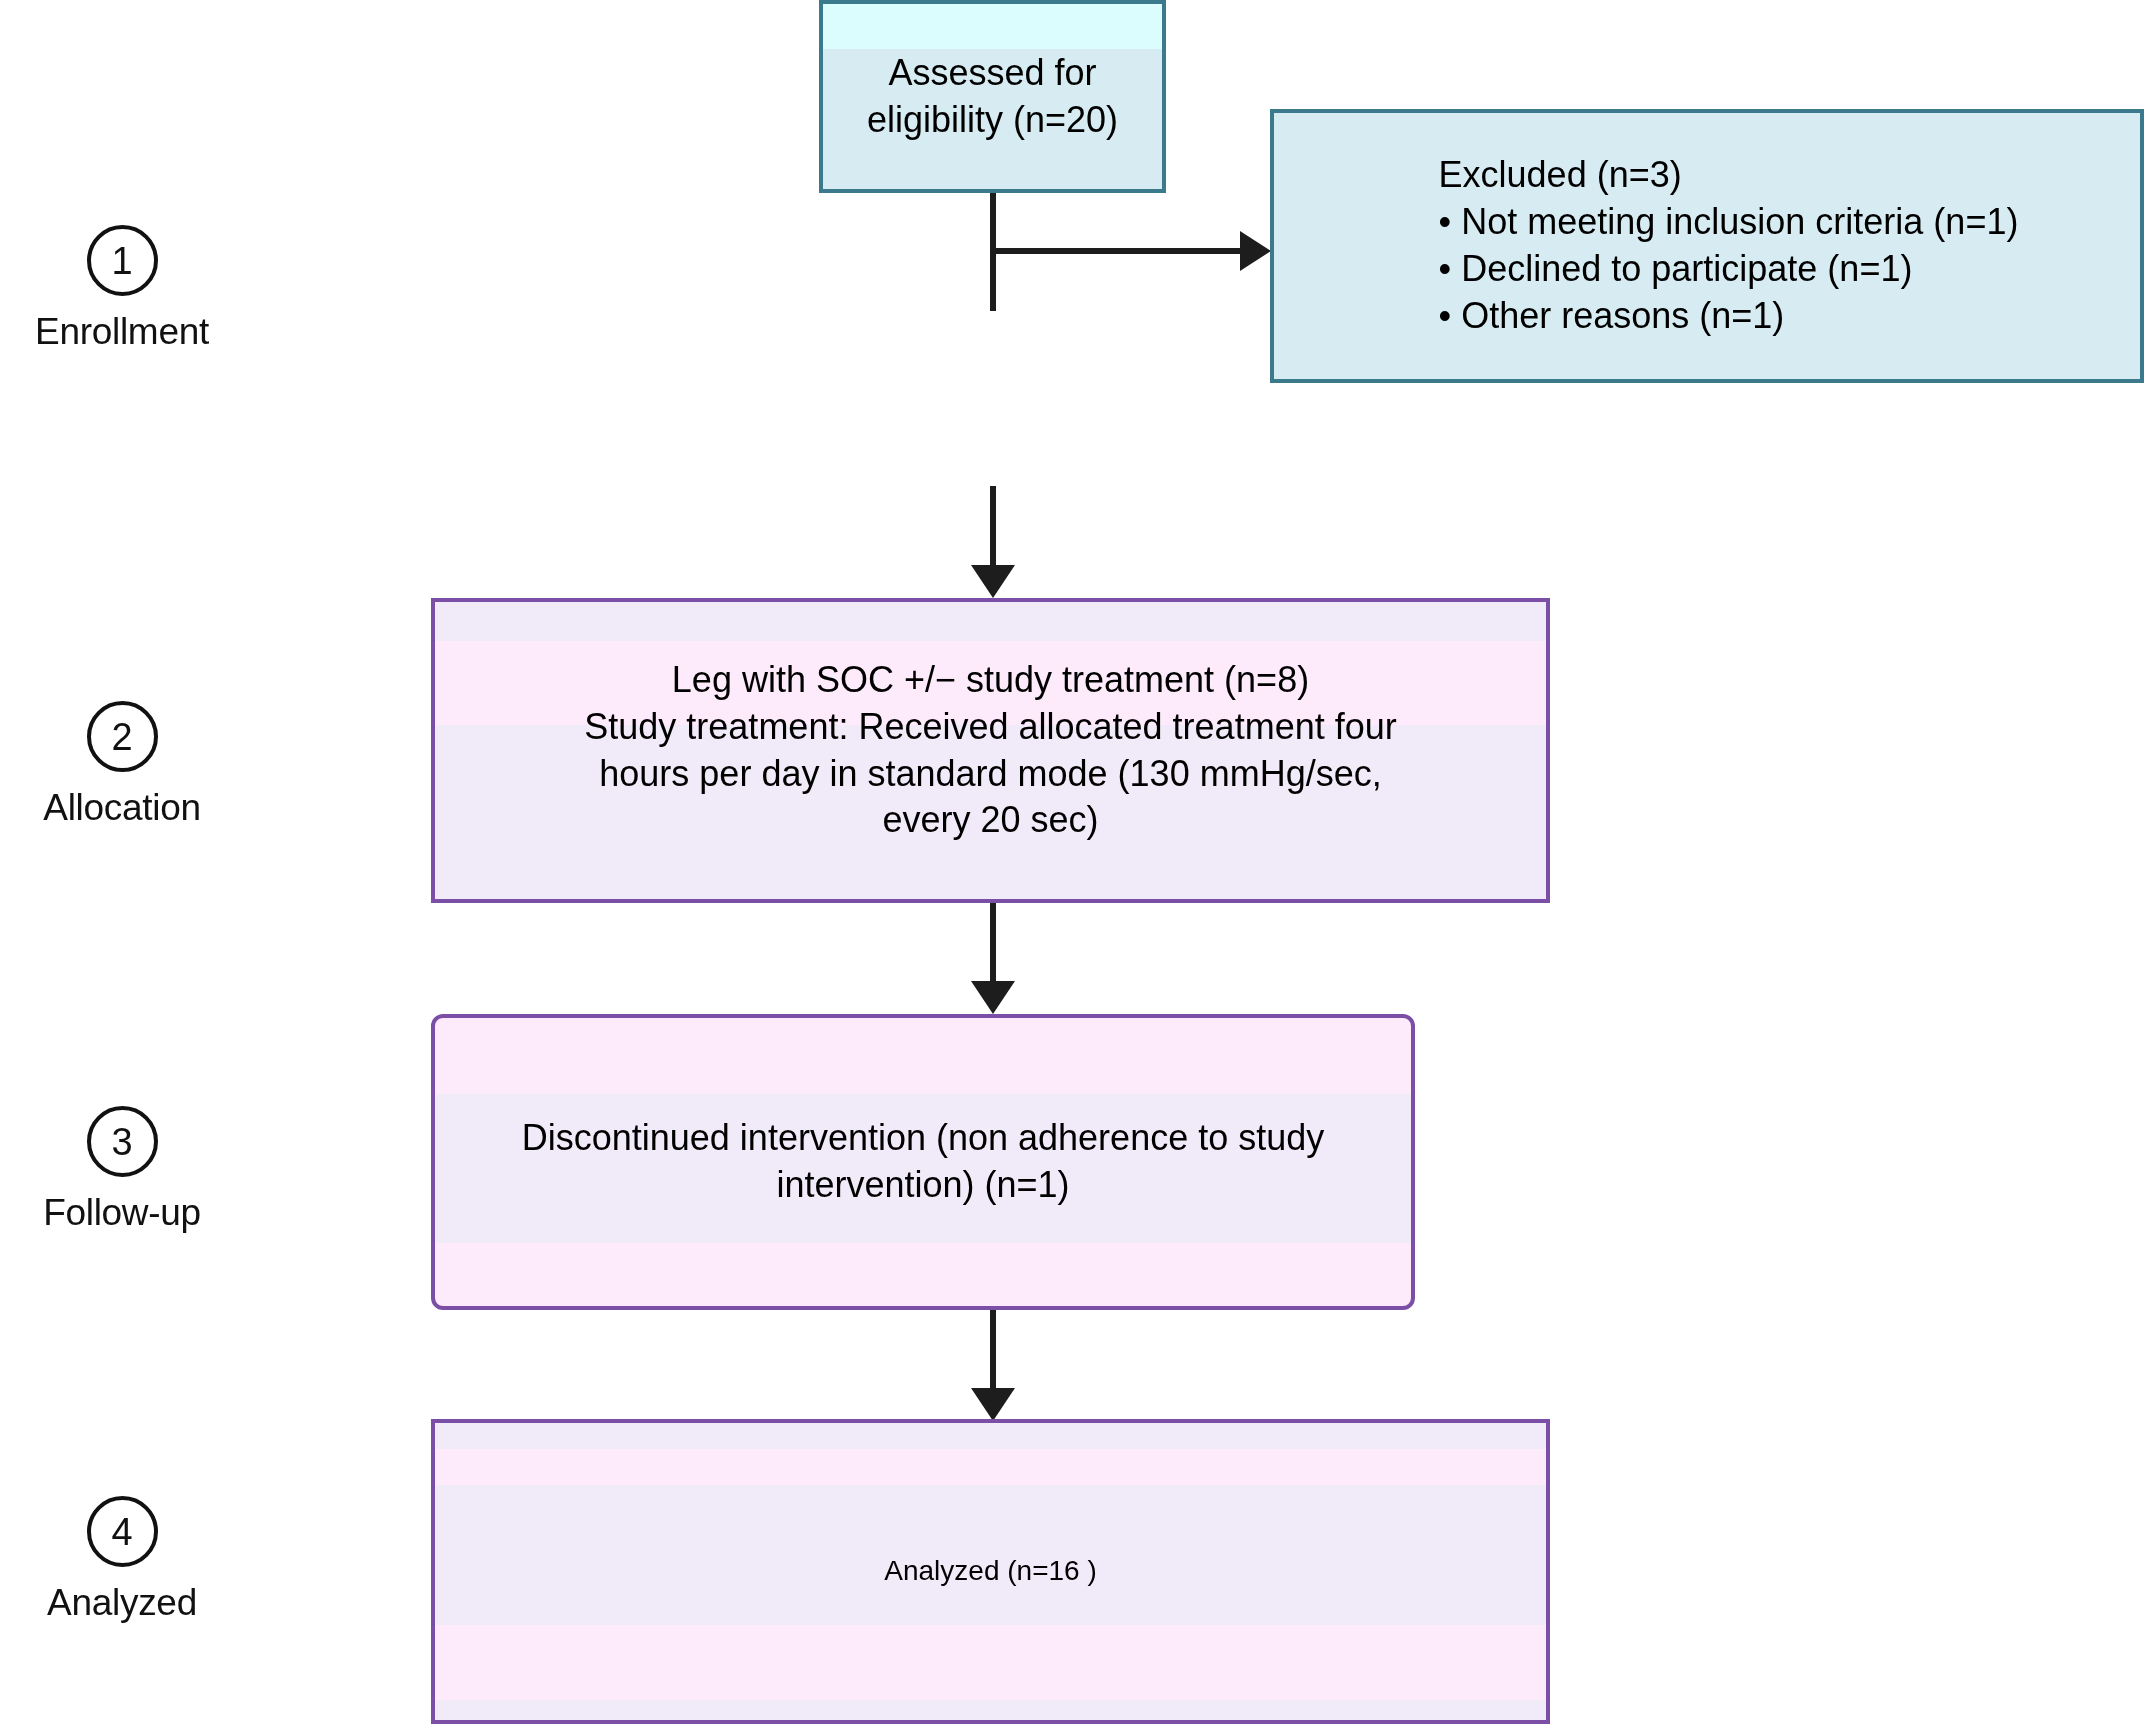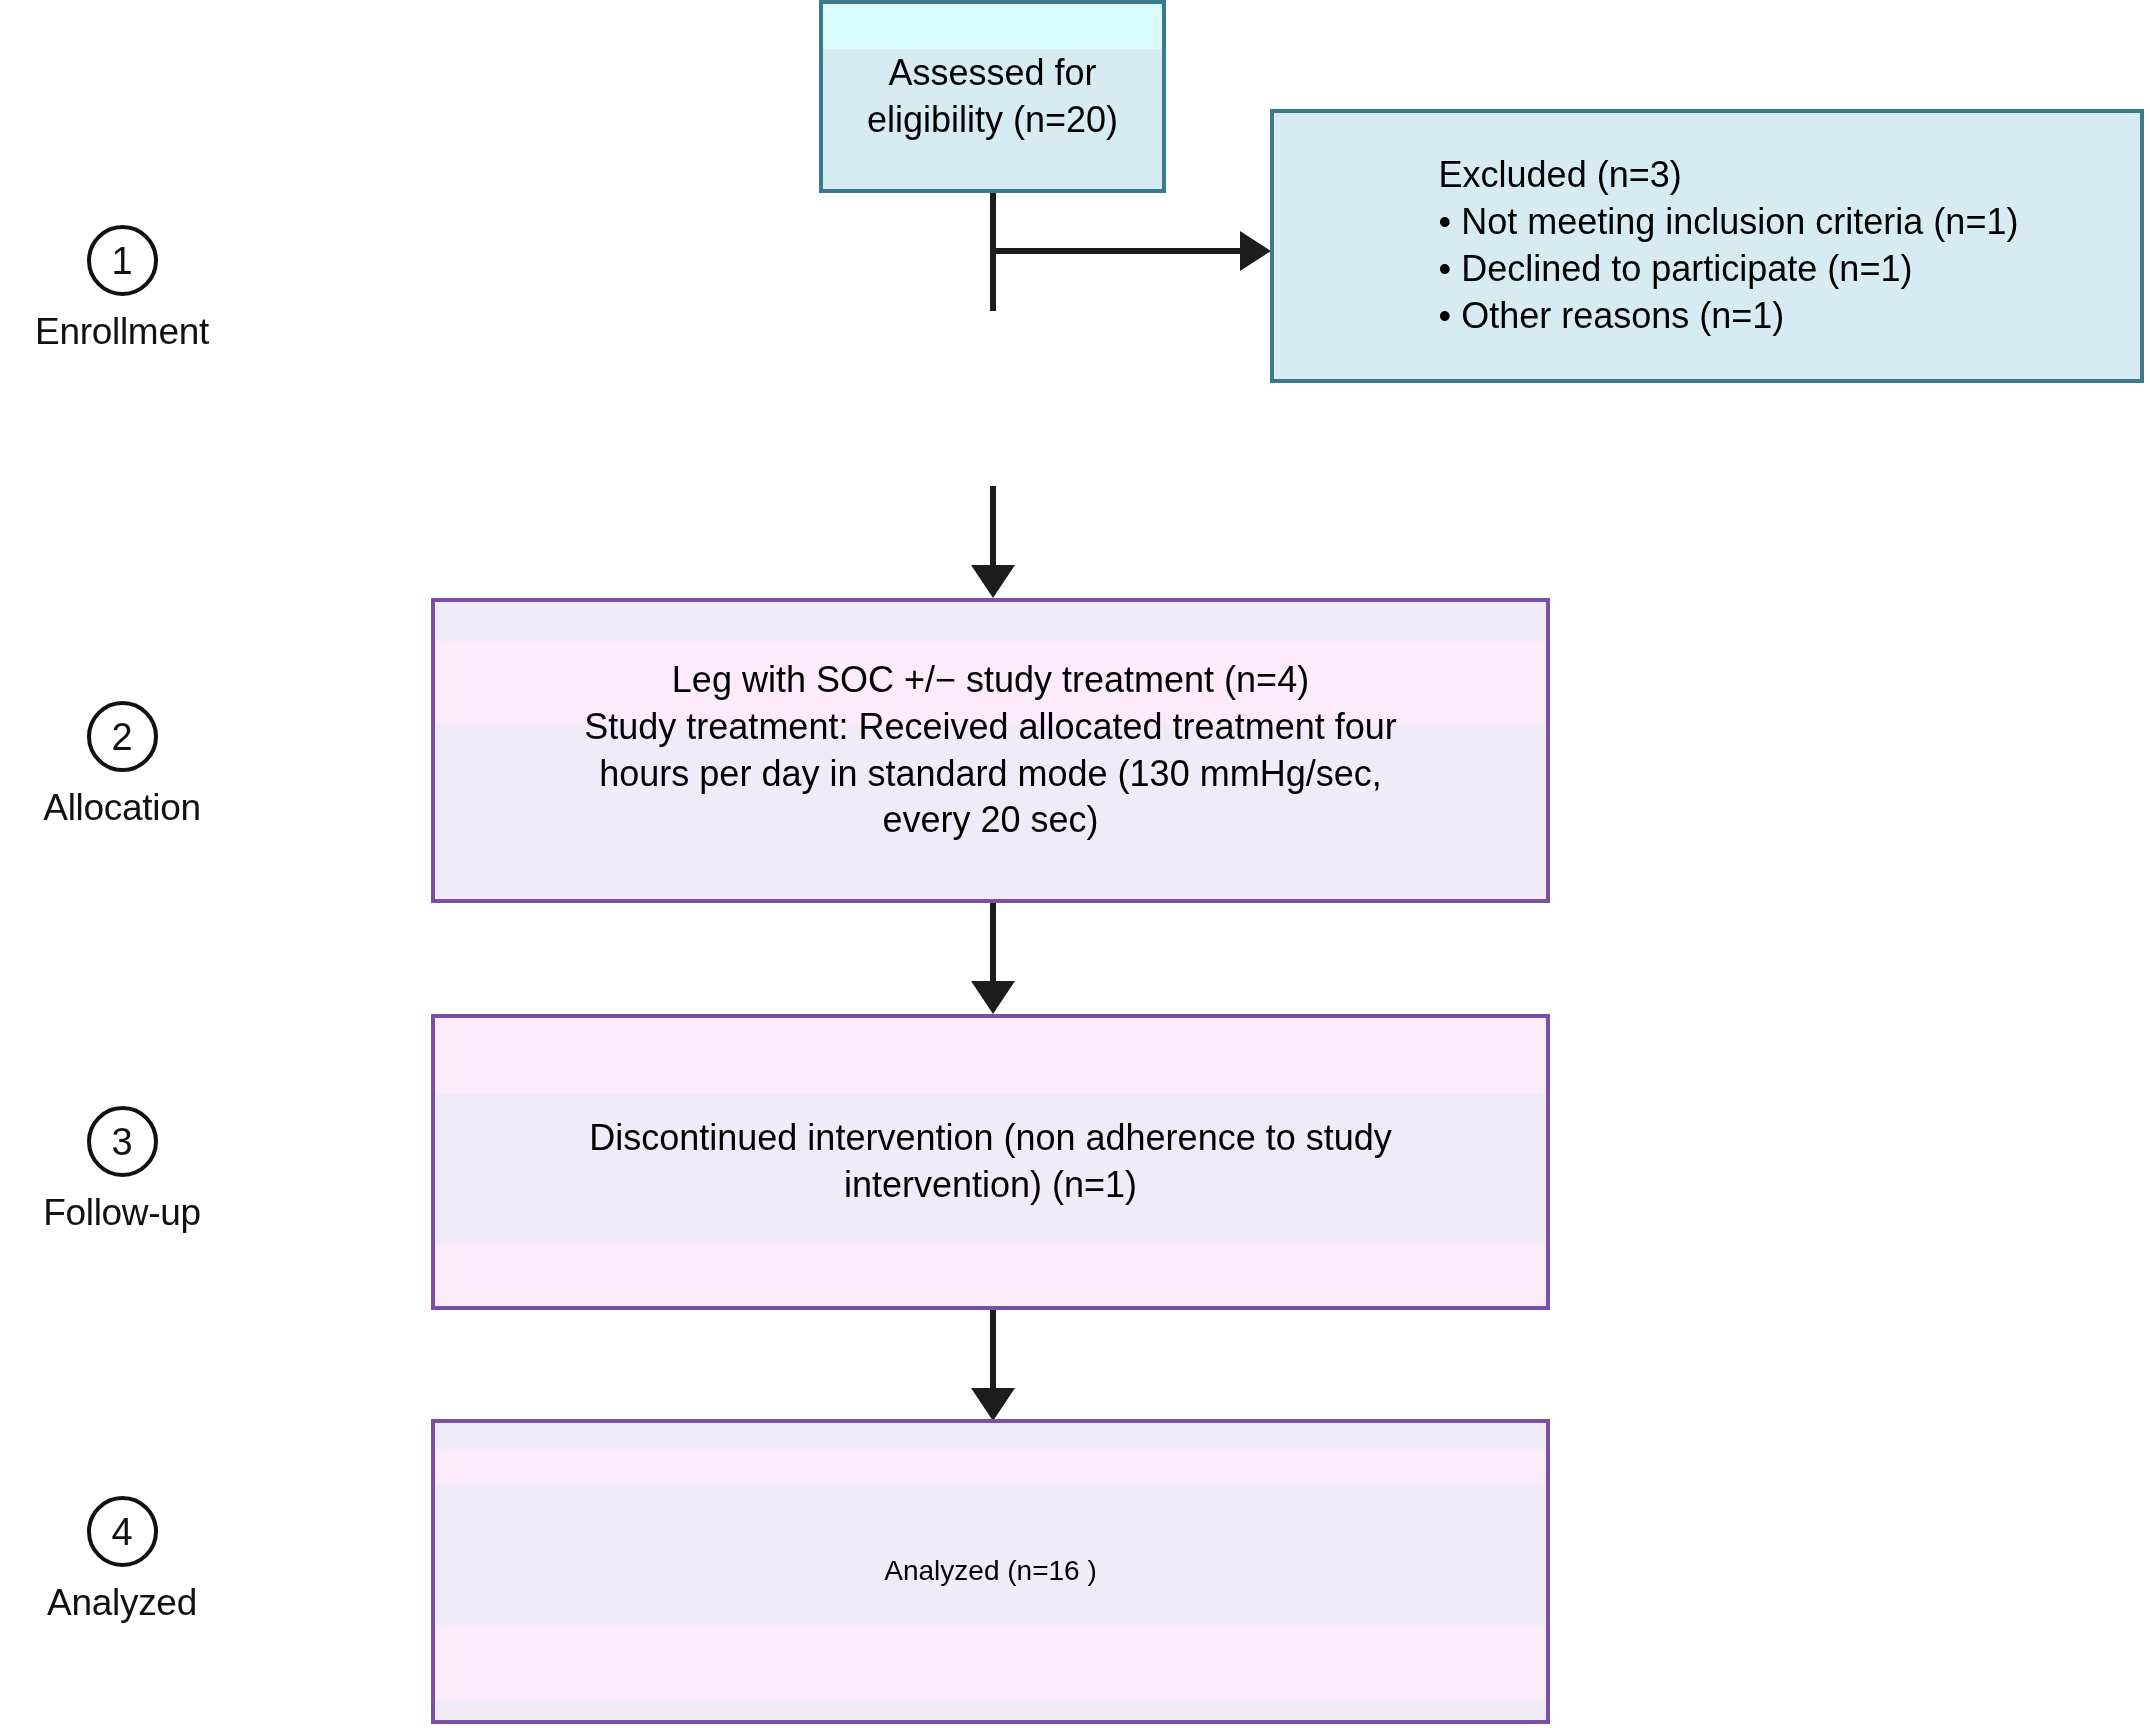--- a/index.html
+++ b/index.html
@@ -186,27 +186,27 @@
 
   <div class="node teal teal-flat left-align" style="left:1270px; top:109px; width:874px; height:274px; font-size:36px;">
     <span class="txt">Excluded (n=3)
 • Not meeting inclusion criteria (n=1)
 • Declined to participate (n=1)
 • Other reasons (n=1)</span>
   </div>
 
 
   <div class="node purple p-alloc" style="left:431px; top:598px; width:1119px; height:305px; font-size:36px;">
-    <span class="txt">Leg with SOC +/− study treatment (n=4)
+    <span class="txt">Leg with SOC +/− study treatment (n=8)
 Study treatment: Received allocated treatment four
 hours per day in standard mode (130 mmHg/sec,
 every 20 sec)</span>
   </div>
 
-  <div class="node purple p-follow" style="left:431px; top:1014px; width:1119px; height:296px; font-size:36px;">
+  <div class="node purple p-follow" style="left:431px; top:1014px; width:984px; height:296px; font-size:36px;border-radius:12px;">
     <span class="txt">Discontinued intervention (non adherence to study
 intervention) (n=1)</span>
   </div>
 
   <div class="node purple p-analysis" style="left:431px; top:1419px; width:1119px; height:305px; font-size:28px;">
     <span class="txt">Analyzed (n=16 )</span>
   </div>
 
 </div>
 

